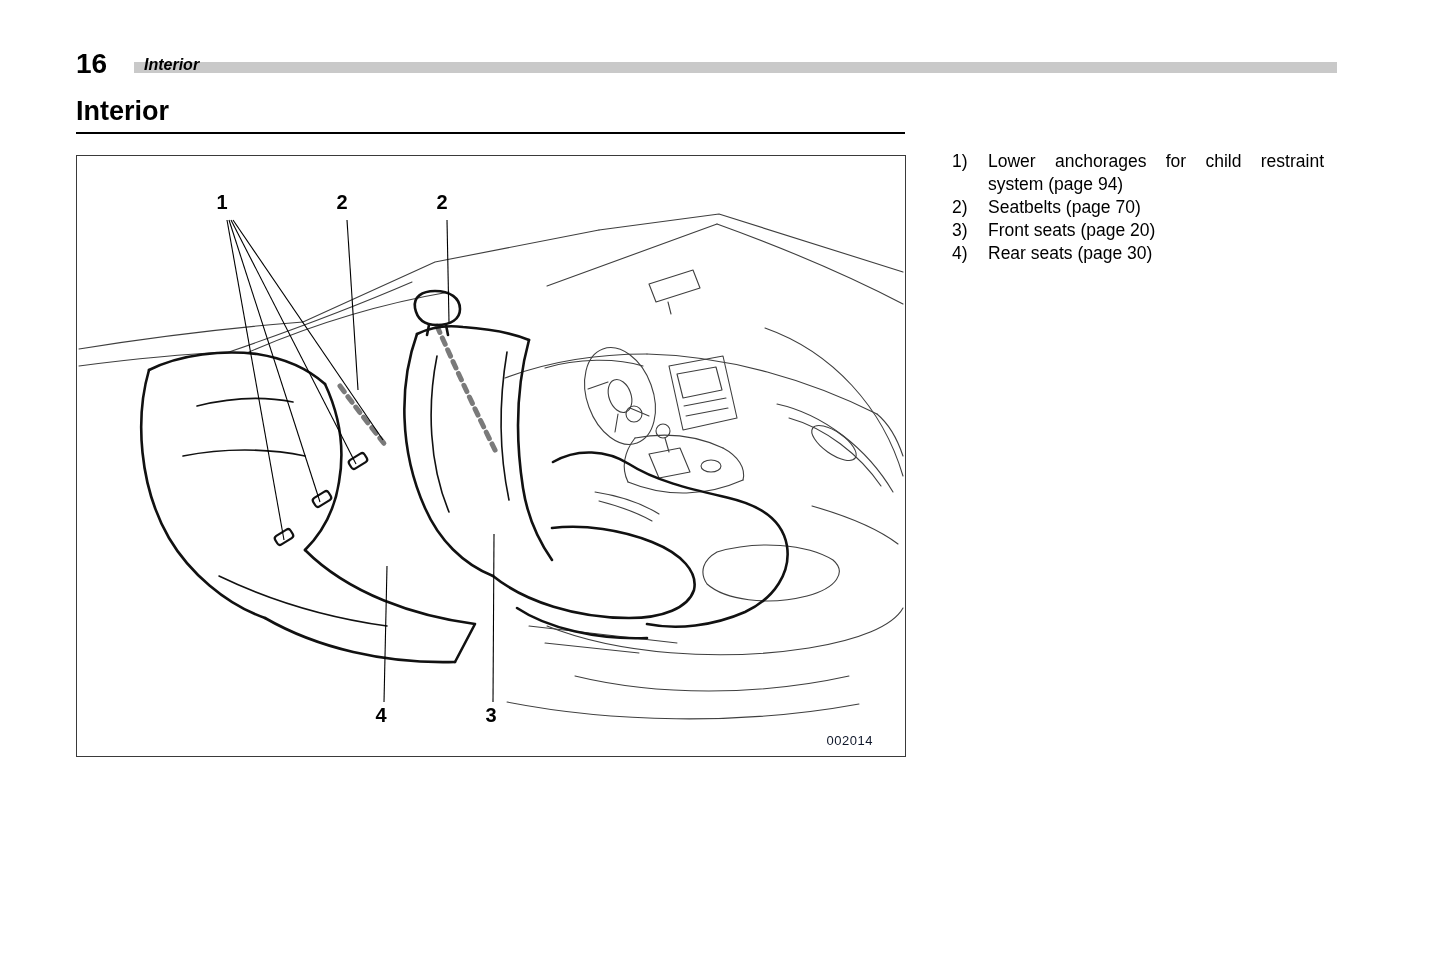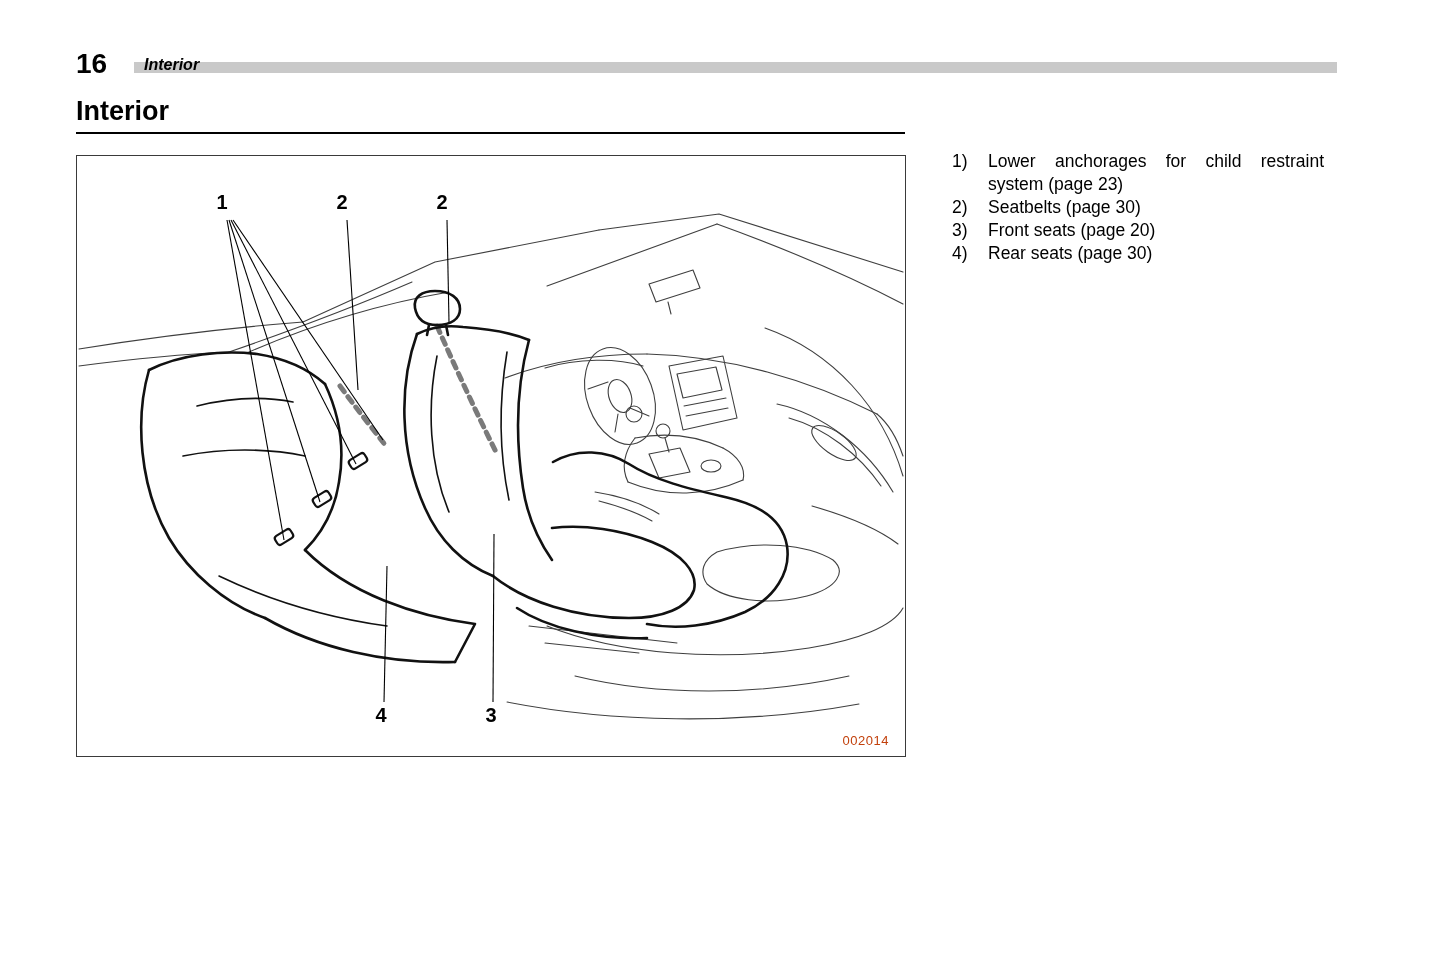--- a/index.html
+++ b/index.html
@@ -48,22 +48,22 @@
     position: absolute; width: 26px; text-align: center;
     font-size: 20px; font-weight: bold; line-height: 24px;
     background: #fff;
   }
   .co-1  { left: 132px; top: 34px; }
   .co-2a { left: 252px; top: 34px; }
   .co-2b { left: 352px; top: 34px; }
   .co-4  { left: 291px; top: 547px; }
   .co-3  { left: 401px; top: 547px; }
   .figure-code {
-    position: absolute; right: 16px; bottom: 8px;
-    font-size: 13px; color: #c2410c; letter-spacing: 0.5px;
+    position: absolute; right: 32px; bottom: 8px;
+    font-size: 13px; color: #0f172a; letter-spacing: 0.5px;
   }
 
   
   .legend {
     position: absolute; left: 952px; top: 150px;
     width: 372px; list-style: none;
   }
   .legend-item { display: flex; font-size: 17.5px; line-height: 23px; }
   .legend-item .num { width: 36px; flex: none; }
   .legend-item .txt { flex: 1; text-align: justify; }
@@ -197,25 +197,25 @@
     <span class="callout co-2b">2</span>
     <span class="callout co-4">4</span>
     <span class="callout co-3">3</span>
 
     <span class="figure-code">002014</span>
   </figure>
 
   <ol class="legend">
     <li class="legend-item">
       <span class="num">1)</span>
-      <span class="txt">Lower anchorages for child restraint system (page 23)</span>
+      <span class="txt">Lower anchorages for child restraint system (page 94)</span>
     </li>
     <li class="legend-item">
       <span class="num">2)</span>
-      <span class="txt">Seatbelts (page 30)</span>
+      <span class="txt">Seatbelts (page 70)</span>
     </li>
     <li class="legend-item">
       <span class="num">3)</span>
       <span class="txt">Front seats (page 20)</span>
     </li>
     <li class="legend-item">
       <span class="num">4)</span>
       <span class="txt">Rear seats (page 30)</span>
     </li>
   </ol>

